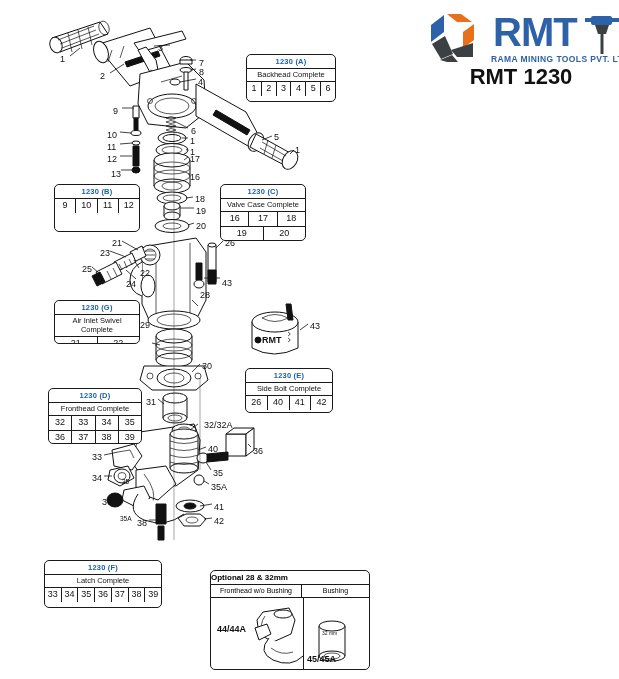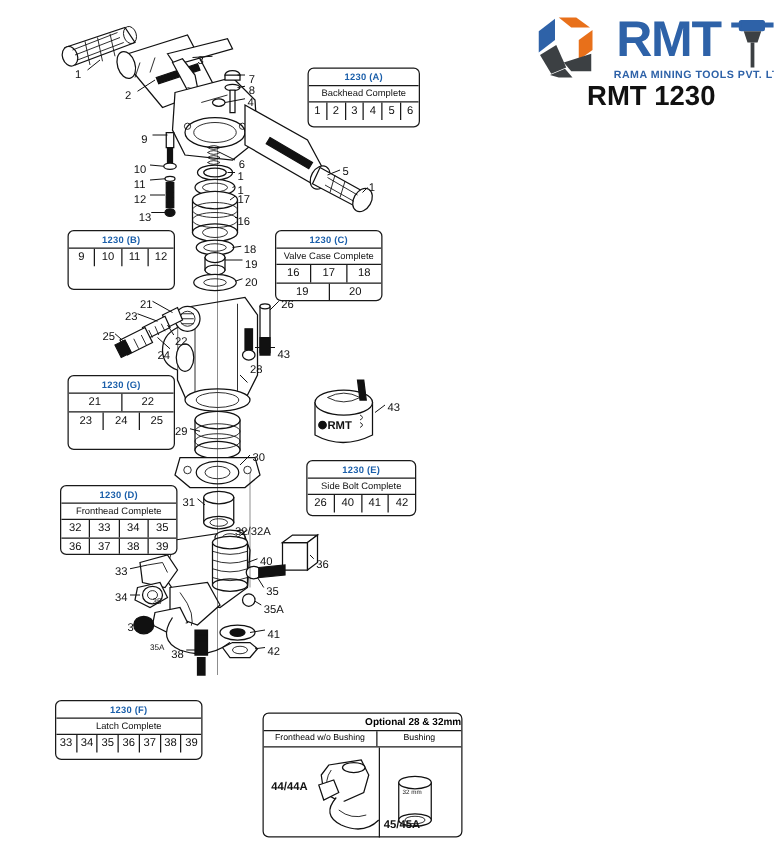--- a/index.html
+++ b/index.html
@@ -31,21 +31,21 @@
   .pt-name{text-align:center;font-size:7.5px;color:#111;padding:1px 2px 2px;
            border-top:1px solid #1a1a1a;line-height:9px;}
   .pt-row{display:flex;border-top:1px solid #1a1a1a;}
   .pt-cell{flex:1;text-align:center;font-size:9px;color:#111;padding:1px 0 2px;
            border-left:1px solid #1a1a1a;line-height:11px;}
   .pt-cell:first-child{border-left:none;}
 
   
   #optbox{position:absolute;left:210px;top:570px;width:160px;height:100px;
           border:1px solid #1a1a1a;border-radius:5px;background:#fff;box-sizing:border-box;}
-  #optbox .ob-title{text-align:right;font-size:8px;font-weight:bold;padding:2px 0 2px;}
+  #optbox .ob-title{text-align:left;font-size:8px;font-weight:bold;padding:2px 0 2px;}
   #optbox .ob-heads{display:flex;border-top:1px solid #1a1a1a;border-bottom:1px solid #1a1a1a;}
   #optbox .ob-h{font-size:7px;text-align:center;padding:2px 1px;line-height:8px;}
   #optbox .ob-h.l{flex:1.35;border-right:1px solid #1a1a1a;}
   #optbox .ob-h.r{flex:1;}
   #optbox .ob-body{position:relative;height:72px;}
   #optbox .ob-div{position:absolute;left:92px;top:0;bottom:0;width:1px;background:#1a1a1a;}
   .ob-lab{position:absolute;font-size:9px;font-weight:bold;color:#111;}
 
   
   .co{position:absolute;font-size:9px;color:#111;line-height:9px;white-space:nowrap;}
@@ -357,24 +357,24 @@
     <div class="co" style="left: 196px; top: 207px;">19</div>
     <div class="co" style="left: 196px; top: 222px;">20</div>
     <div class="co" style="left: 112px; top: 239px;">21</div>
     <div class="co" style="left: 100px; top: 249px;">23</div>
     <div class="co" style="left: 82px; top: 265px;">25</div>
     <div class="co" style="left: 140px; top: 269px;">22</div>
     <div class="co" style="left: 126px; top: 280px;">24</div>
     <div class="co" style="left: 225px; top: 239px;">26</div>
     <div class="co" style="left: 222px; top: 279px;">43</div>
     <div class="co" style="left: 200px; top: 291px;">28</div>
-    <div class="co" style="left: 140px; top: 341px;">29</div>
+    <div class="co" style="left: 140px; top: 321px;">29</div>
     <div class="co" style="left: 202px; top: 362px;">30</div>
     <div class="co" style="left: 146px; top: 398px;">31</div>
-    <div class="co" style="left: 188px; top: 421px;">32/32A</div>
+    <div class="co" style="left: 204px; top: 421px;">32/32A</div>
     <div class="co" style="left: 208px; top: 445px;">40</div>
     <div class="co" style="left: 253px; top: 447px;">36</div>
     <div class="co" style="left: 213px; top: 469px;">35</div>
     <div class="co" style="left: 211px; top: 483px;">35A</div>
     <div class="co" style="left: 92px; top: 453px;">33</div>
     <div class="co" style="left: 92px; top: 474px;">34</div>
     <div class="co" style="left: 102px; top: 498px;">37</div>
     <div class="co" style="left: 137px; top: 519px;">38</div>
     <div class="co" style="left: 214px; top: 503px;">41</div>
     <div class="co" style="left: 214px; top: 517px;">42</div>
@@ -410,22 +410,23 @@
     <div class="pt-row">
       <div class="pt-cell">16</div>
       <div class="pt-cell">17</div>
       <div class="pt-cell">18</div>
     </div>
     <div class="pt-row">
       <div class="pt-cell">19</div>
       <div class="pt-cell">20</div>
     </div>
   </div>
-<div class="ptable" id="tbl-G" style="left:54px;top:300px;width:86px;height:60px;">
+<div class="ptable" id="tbl-G" style="left:54px;top:300px;width:86px;height:44px;">
     <div class="pt-title">1230 (G)</div>
+    <div class="pt-name">Air Inlet Swivel<br>Complete</div>
     <div class="pt-row">
       <div class="pt-cell">21</div>
       <div class="pt-cell">22</div>
     </div>
     <div class="pt-row">
       <div class="pt-cell">23</div>
       <div class="pt-cell">24</div>
       <div class="pt-cell">25</div>
     </div>
   </div>

